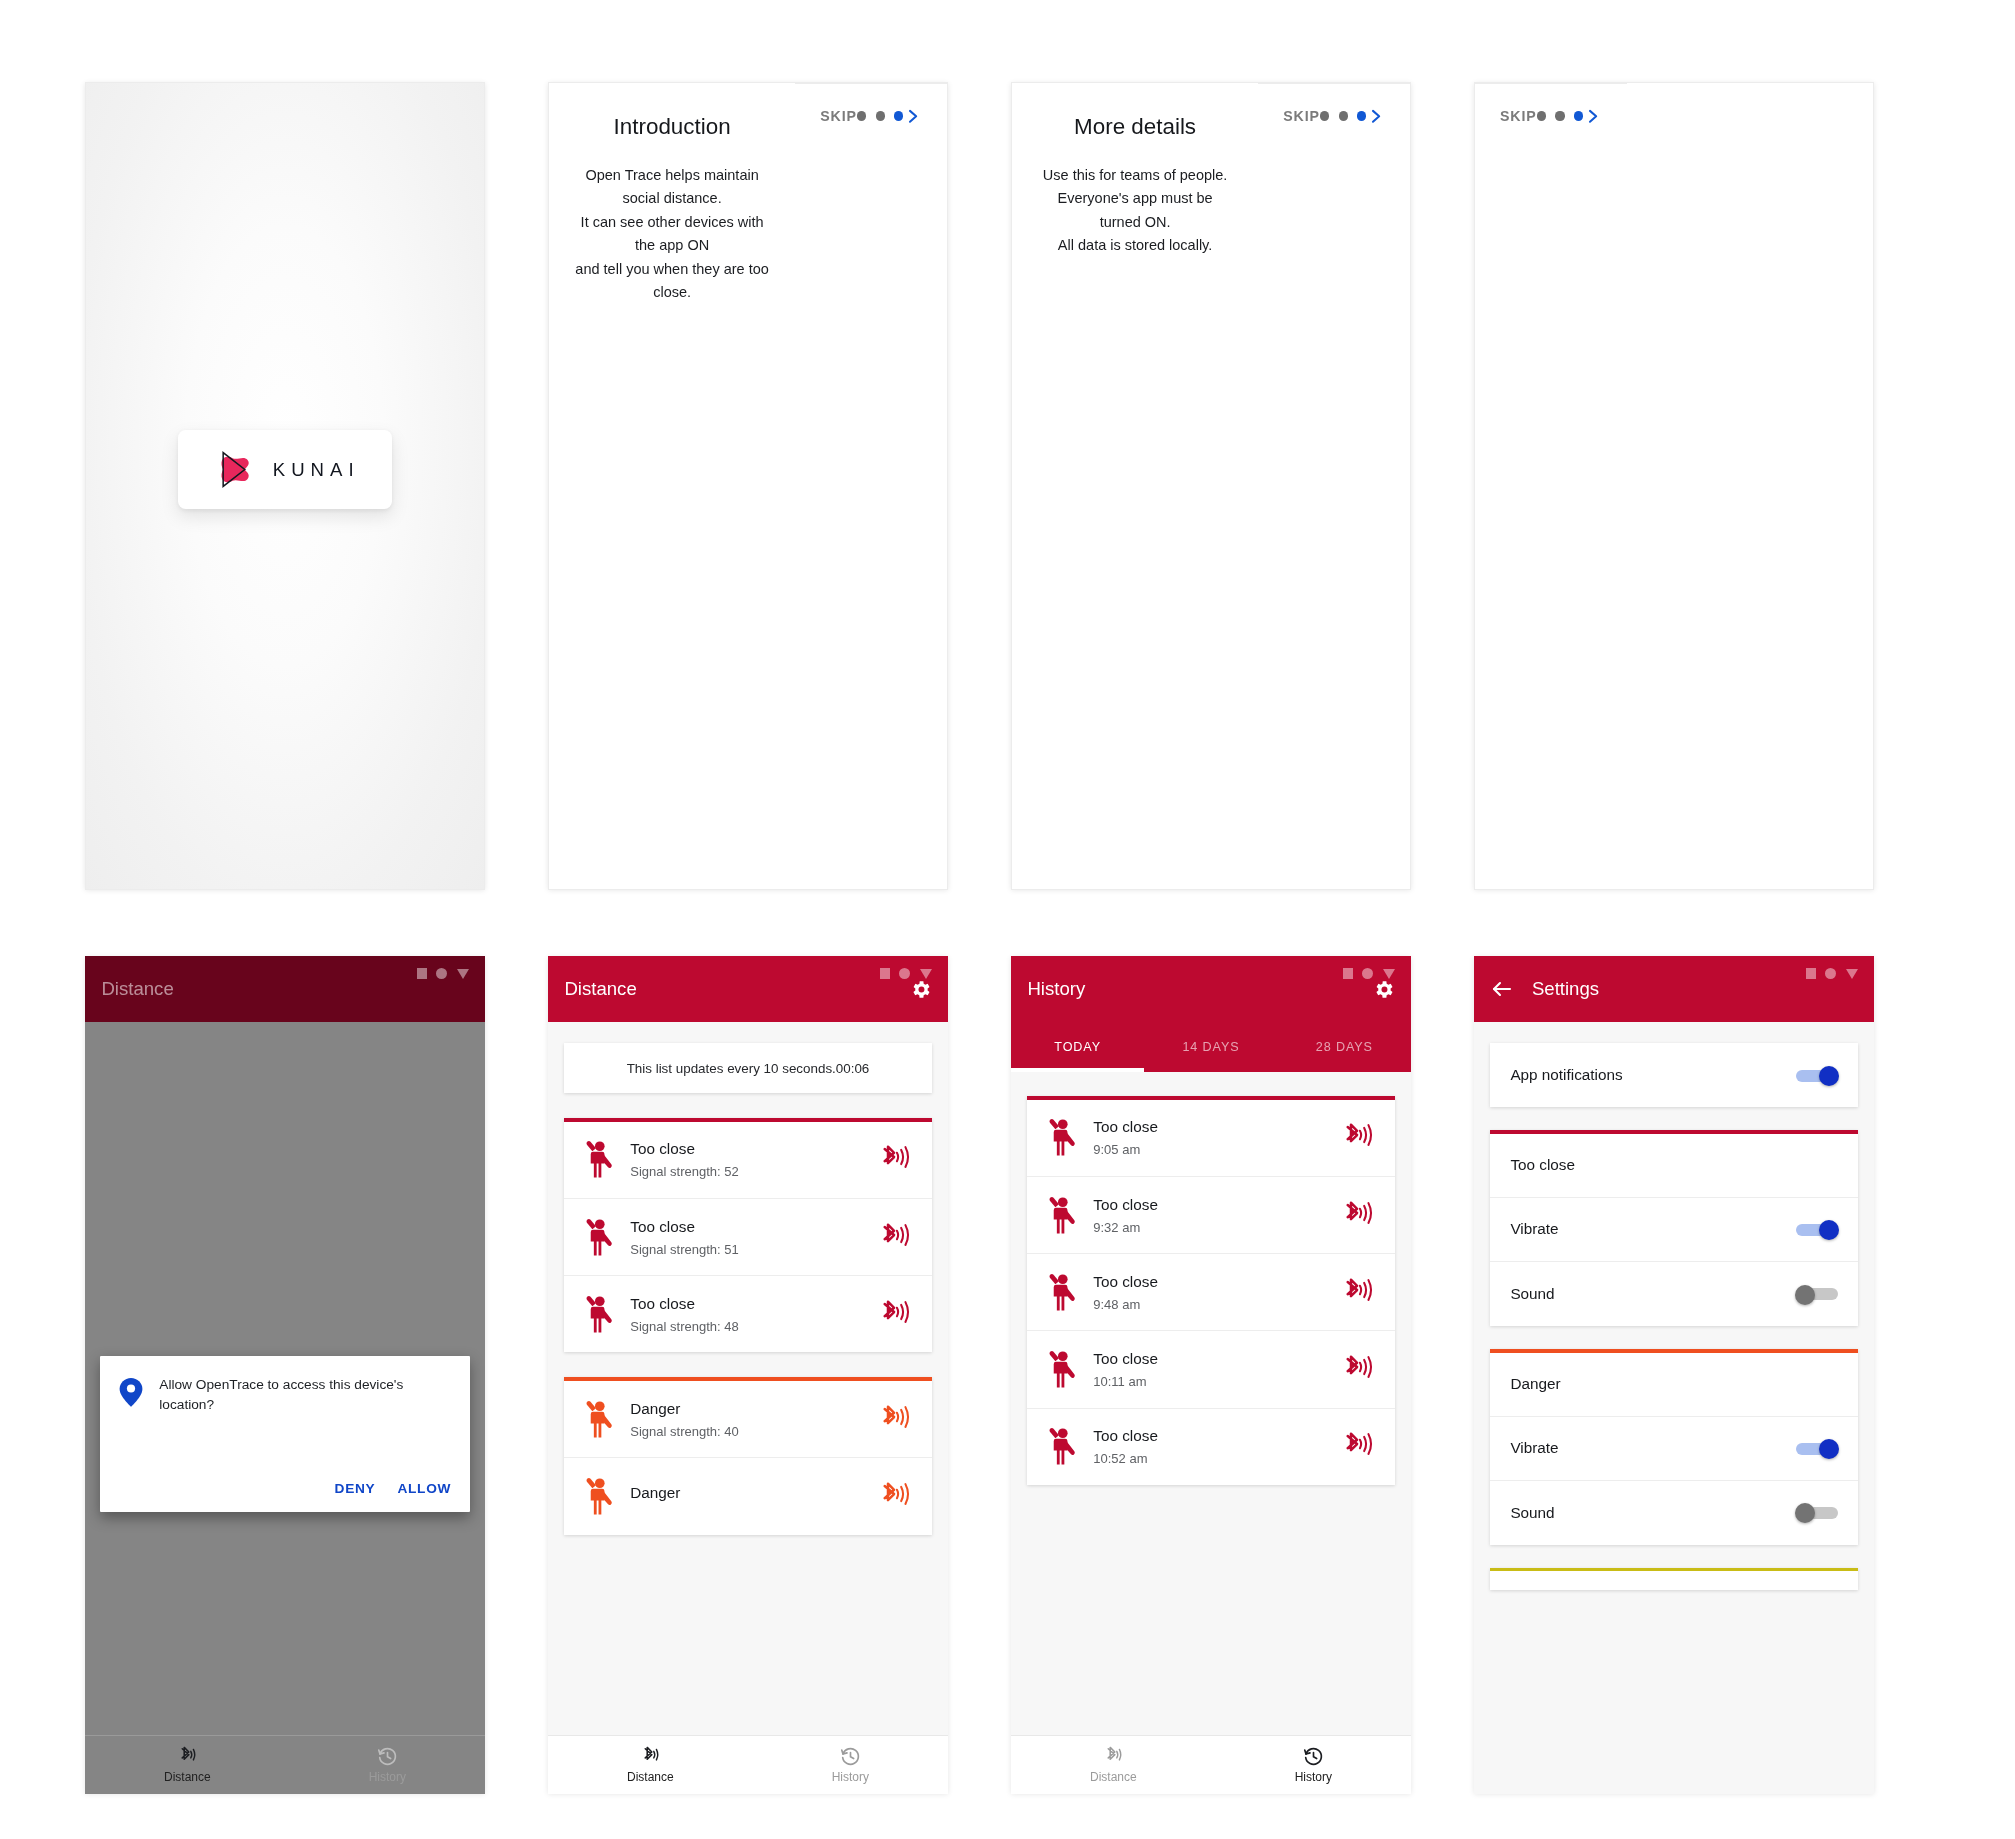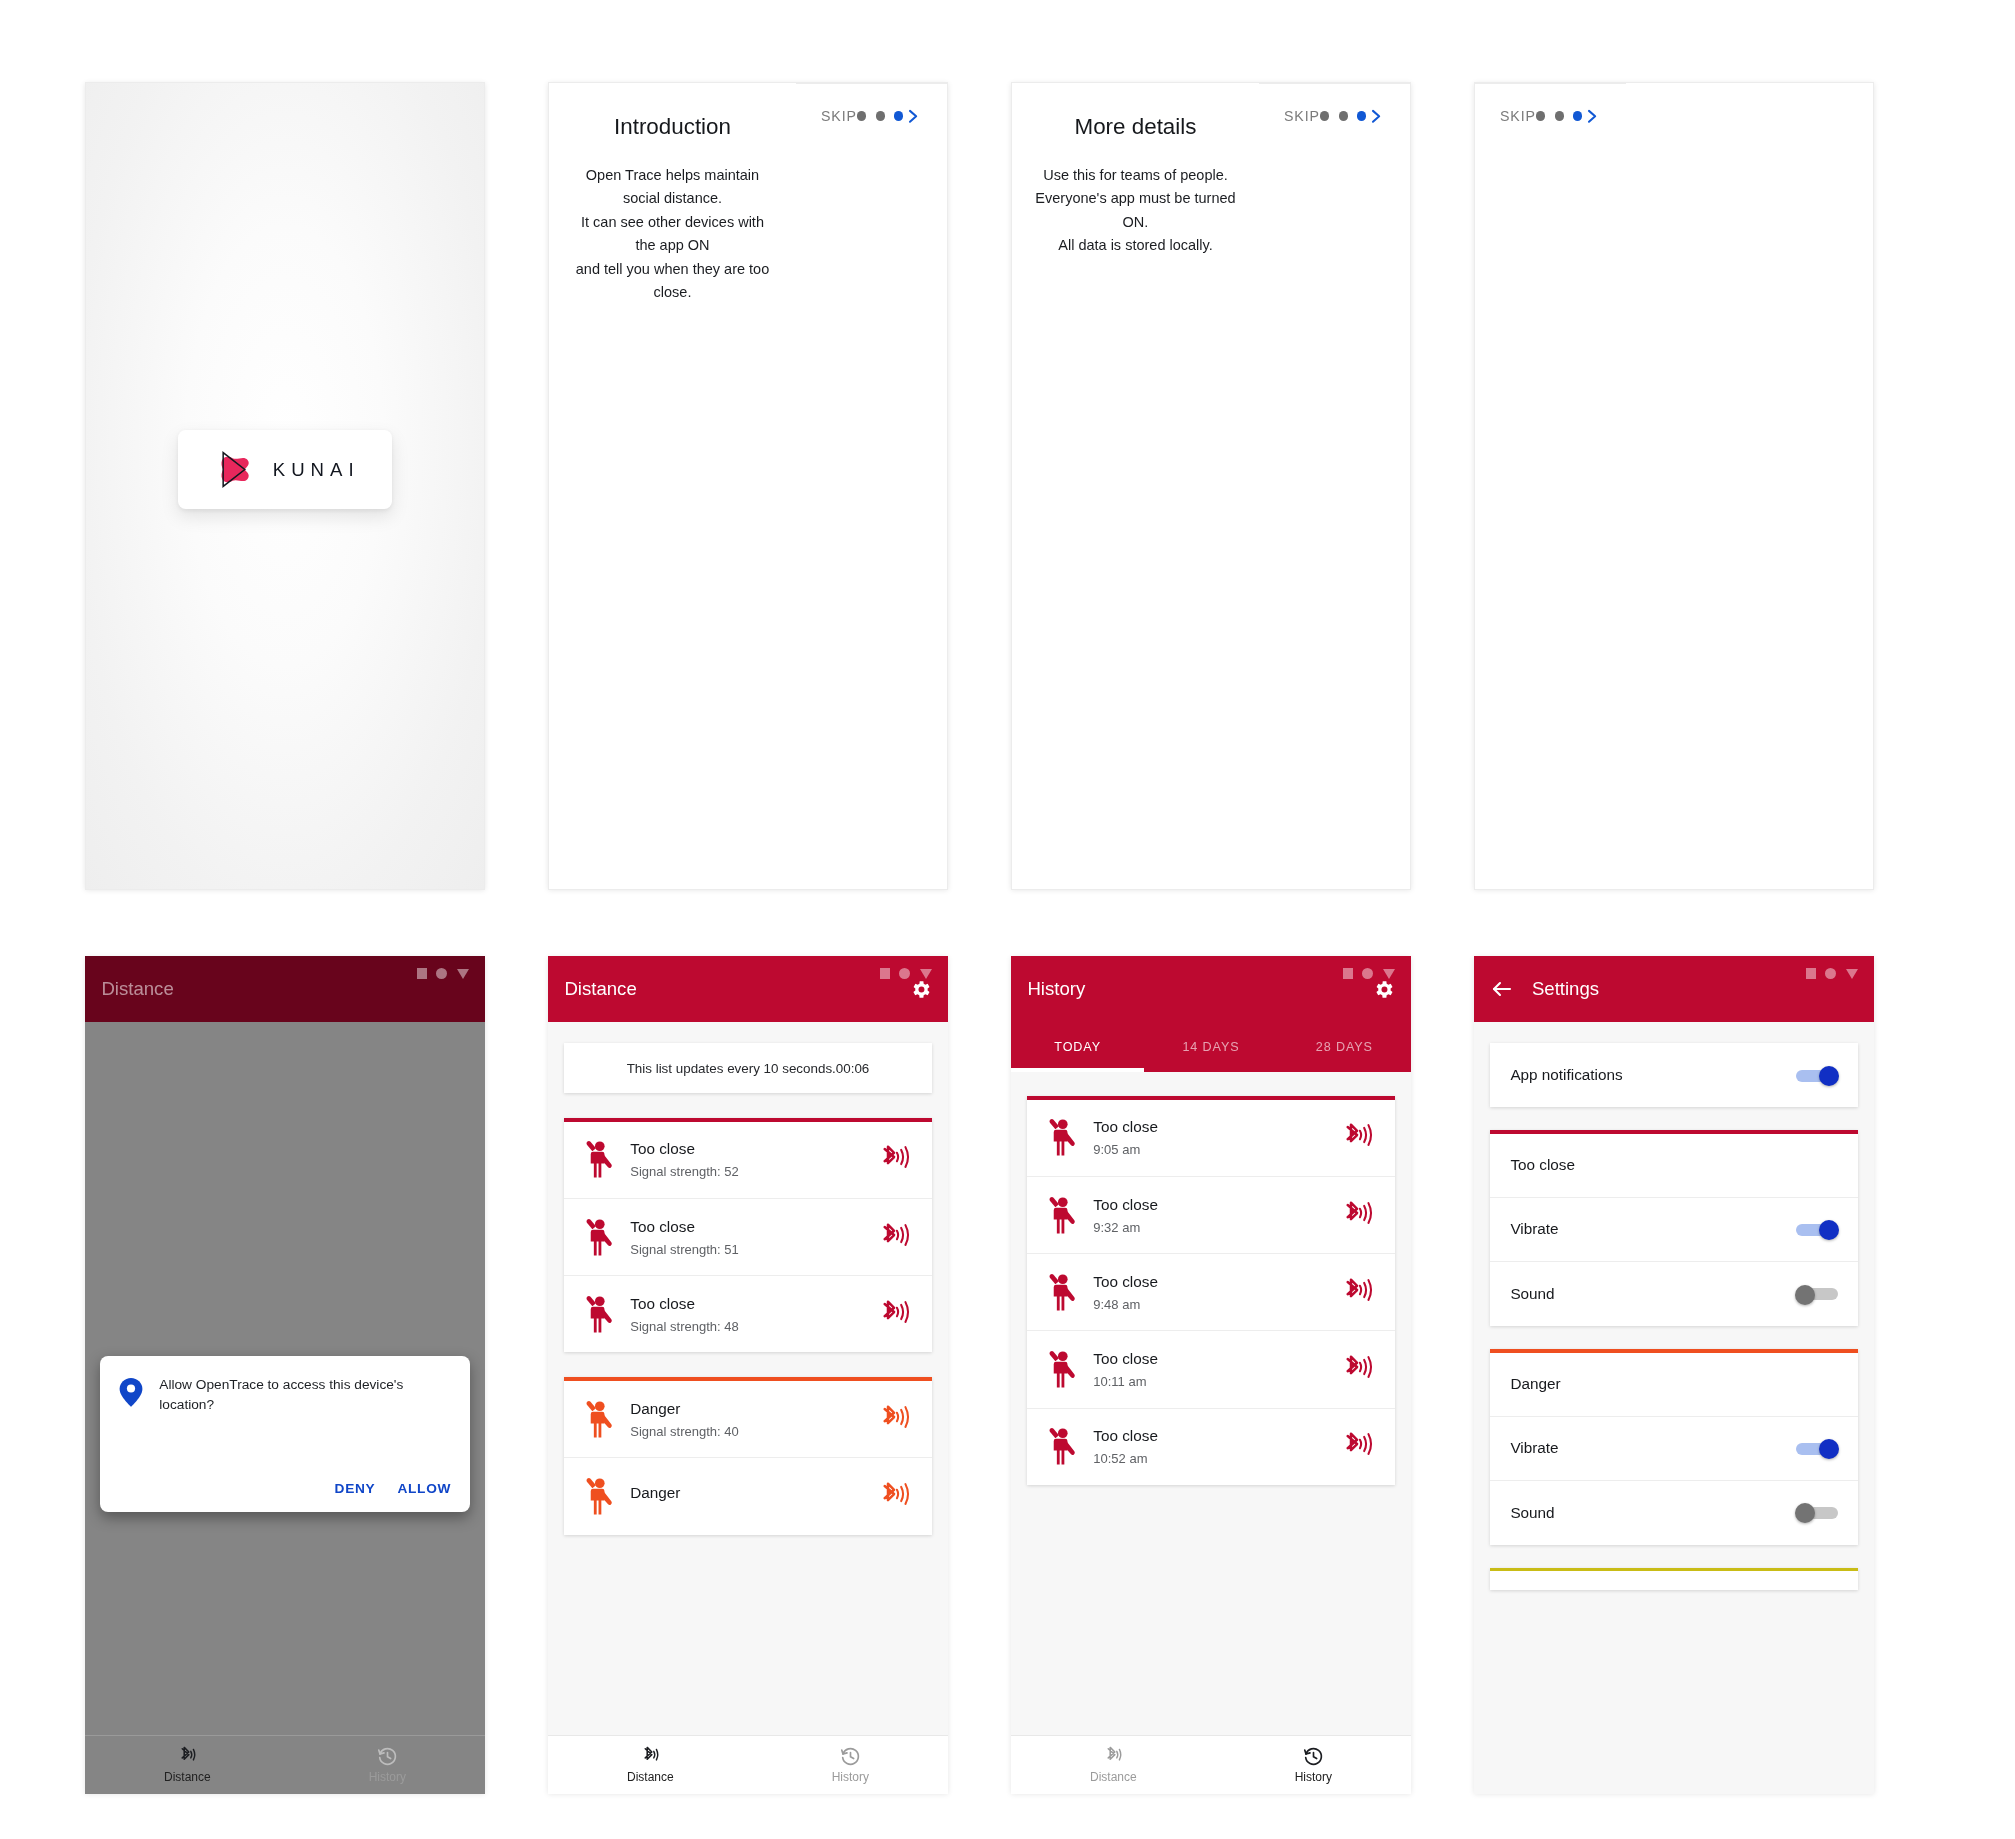--- a/index.html
+++ b/index.html
@@ -63,21 +63,21 @@
     display: flex; align-items: center; justify-content: center; z-index: 6;
   }
   .onb-text { flex: 1; background: #fff; padding: 31px 23px 0; text-align: center; }
   .onb-title { font-size: 22.4px; color: #16181c; font-weight: 400; margin-bottom: 24px; }
   .onb-body { font-size: 14.5px; color: #1b1d21; line-height: 1.62; }
   .onb-foot {
     height: 65px; border-top: 0.5px solid #ececec;
     display: flex; align-items: center; justify-content: space-between;
     padding: 0 25px; background: #fff;
   }
-  .skip { font-size: 14.2px; letter-spacing: 0.9px; color: #7b7b7b; font-weight: 400; }
+  .skip { font-size: 14.2px; letter-spacing: 0.9px; color: #7b7b7b; font-weight: 700; }
   .dots { display: flex; gap: 9.3px; align-items: center; }
   .dot { width: 9.3px; height: 9.3px; border-radius: 50%; background: #6f6f6f; }
   .dot.on { background: #1158d4; }
   .chev { width: 18.6px; height: 18.6px; }
 
   
   .appbar { background: #bd0930; position: relative; }
   .appbar.dim { background: #68041c; }
   .sysicons { position: absolute; right: 16.4px; top: 12px; display: flex; gap: 9.3px; align-items: center; }
   .sq { width: 10.4px; height: 10.4px; background: rgba(255,255,255,.45); }
@@ -153,21 +153,21 @@
   .thumb { position: absolute; top: 0; width: 20px; height: 20px; border-radius: 50%; box-shadow: 0 1.1px 2.7px rgba(0,0,0,.3); }
   .toggle.on .track { background: #a9bff0; }
   .toggle.on .thumb { right: -1.1px; background: #112fc4; }
   .toggle.off .track { background: #c7c7c7; }
   .toggle.off .thumb { left: -1.1px; background: #737373; }
 
   
   .scrim { position: absolute; inset: 0; background: #858585; }
   .dialog {
     position: absolute; left: 15.3px; right: 15.3px; top: 334px;
-    background: #fff; border-radius: 8px; box-shadow: 0 5.5px 14.2px rgba(0,0,0,.35);
+    background: #fff; border-radius: 1px; box-shadow: 0 5.5px 14.2px rgba(0,0,0,.35);
     padding: 18.6px 18.6px 11px;
   }
   .dialog-top { display: flex; gap: 16.4px; align-items: flex-start; }
   .pin { width: 24px; height: 31px; flex: 0 0 24px; margin-top: 2.2px; }
   .dialog-text { font-size: 13.7px; color: #1d2024; line-height: 1.5; }
   .dialog-actions { display: flex; justify-content: flex-end; gap: 22px; margin-top: 18.6px; padding-bottom: 4.4px; }
   .dlg-btn { font-size: 13.7px; letter-spacing: 0.7px; color: #1046c8; font-weight: 700; margin-top: 47px; }
 
   
   .mapwrap { position: absolute; inset: 0; background: #f4f4f4; overflow: hidden; }

